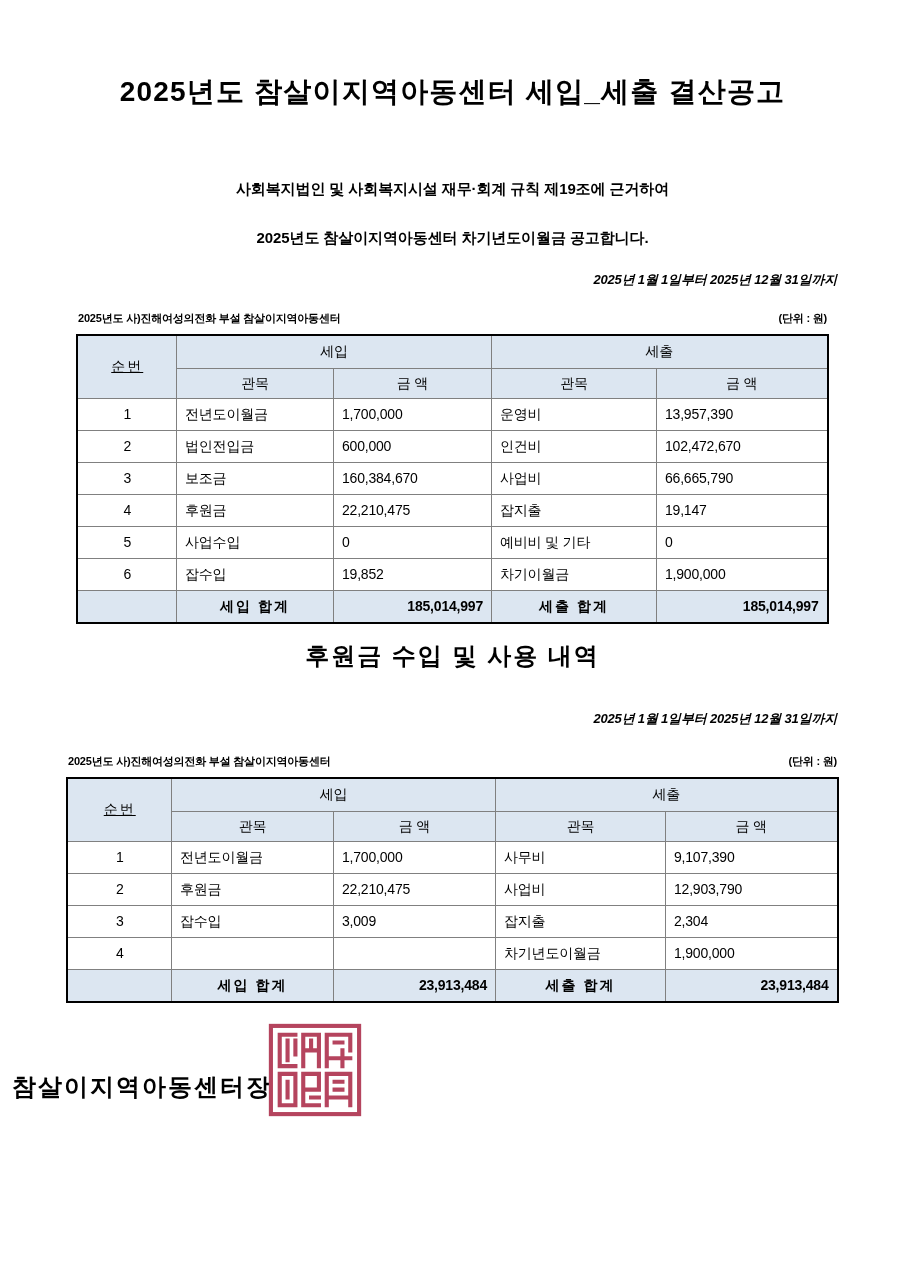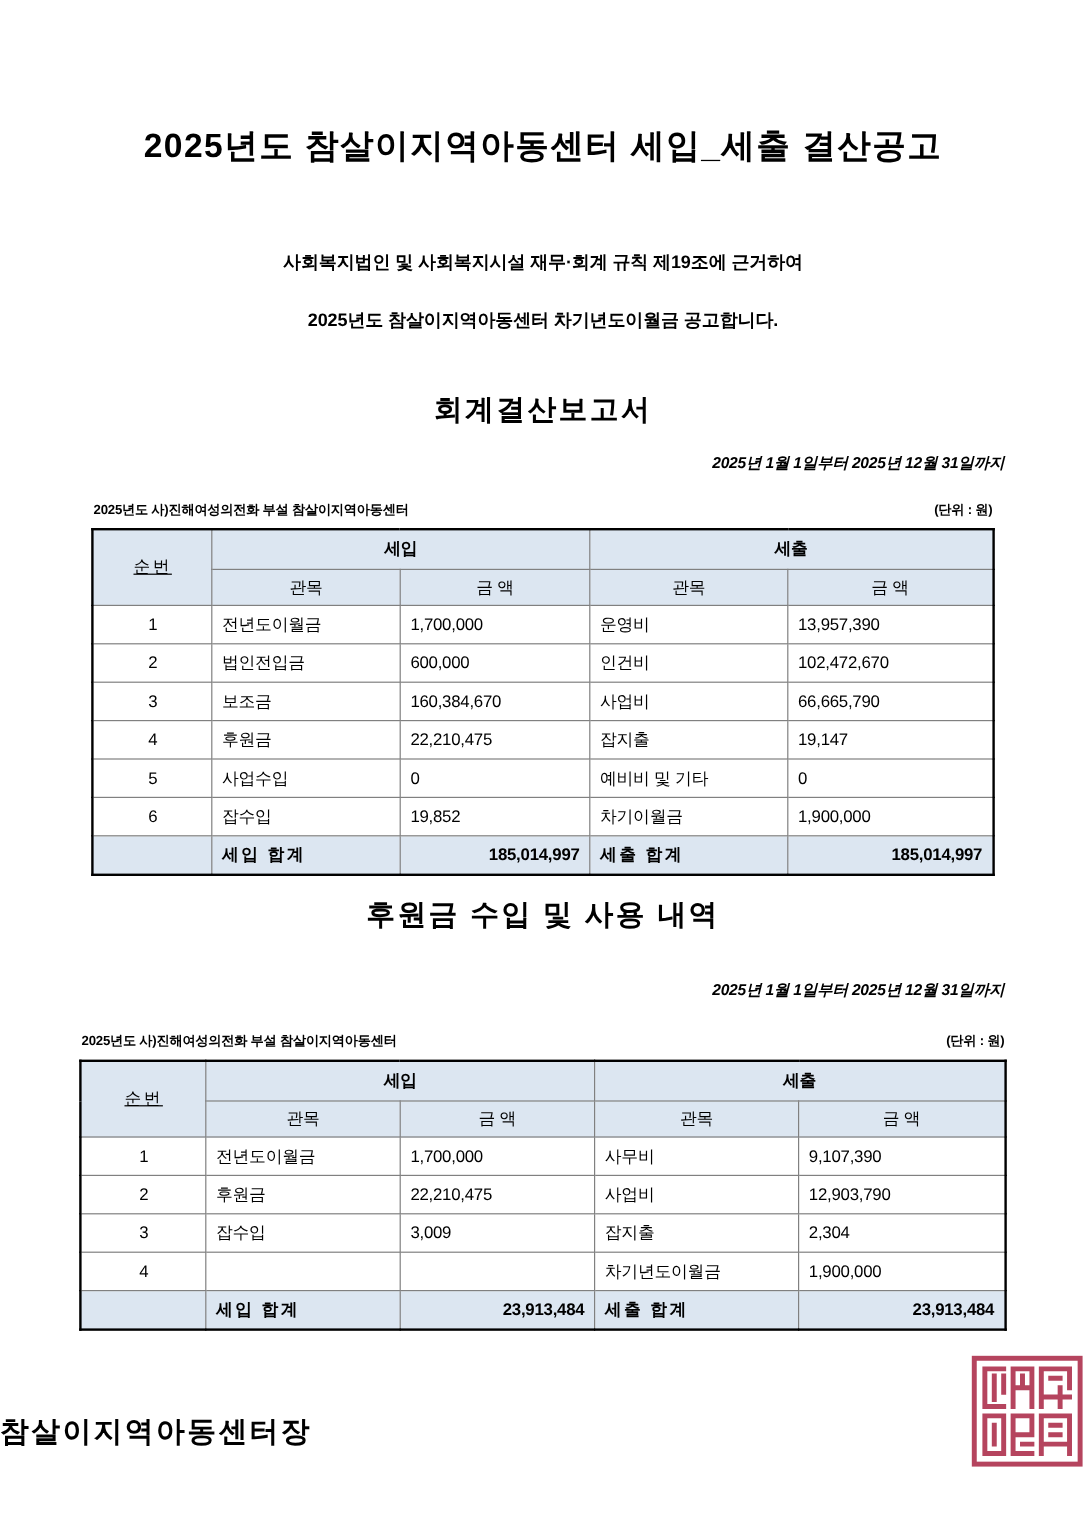--- a/index.html
+++ b/index.html
@@ -25,21 +25,21 @@
     padding: 0;
   }
 
   
   .doc-title {
     text-align: center;
     font-size: 28px;
     font-weight: 700;
     letter-spacing: 1.2px;
     margin: 0;
-    padding-top: 104px;
+    padding-top: 74px;
     line-height: 1.25;
     color: #000;
   }
 
   .doc-subtitle {
     text-align: center;
     font-size: 15px;
     font-weight: 700;
     line-height: 1.65;
     margin: 0;
@@ -106,34 +106,34 @@
 
   
   table.ledger { border: 2px solid #000; }
 
   thead th {
     background: #dce6f1;
     font-weight: 700;
     text-align: center;
     letter-spacing: 1px;
   }
-  thead th.grp { height: 34px; font-weight: bold; }
+  thead th.grp { height: 34px; }
   thead th.sub { height: 30px; }
   thead th.rank { letter-spacing: 2px; text-decoration: underline; }
 
   tbody td.seq { text-align: center; }
   tbody td.item { text-align: left; }
   tbody td.amount { }
 
   tr.total-row td {
     background: #dce6f1;
     font-weight: 700;
   }
   tr.total-row td.total-label {
-    text-align: left;
+    text-align: center;
     letter-spacing: 2px;
     margin-top: 36px;
   }
   tr.total-row td.amount { text-align: right; }
   tr.total-row td.seq { background: #dce6f1; }
 
   
   #ledger-table-1 col.c-seq  { width: 99px; }
   #ledger-table-1 col.c-in-i { width: 157px; }
   #ledger-table-1 col.c-in-a { width: 158px; }
@@ -143,23 +143,24 @@
   #ledger-table-2 col.c-seq  { width: 104px; }
   #ledger-table-2 col.c-in-i { width: 162px; }
   #ledger-table-2 col.c-in-a { width: 162px; }
   #ledger-table-2 col.c-ex-i { width: 170px; }
   #ledger-table-2 col.c-ex-a { width: 172px; }
 
   
   .signature-block {
     position: relative;
     display: flex;
-    justify-content: space-between;
+    justify-content: flex-start;
     align-items: center;
     padding-top: 52px;
+    margin-left: 12px;
   }
   .signature-name {
     font-size: 24px;
     font-weight: 700;
     letter-spacing: 2px;
   }
   .seal {
     position: relative;
     width: 98px;
     height: 98px;
@@ -173,21 +174,20 @@
 
 <div class="page">
 
   <h1 class="doc-title">2025년도 참살이지역아동센터 세입_세출 결산공고</h1>
 
   <div class="doc-subtitle">
     <div>사회복지법인 및 사회복지시설 재무·회계 규칙 제19조에 근거하여</div>
     <div>2025년도 참살이지역아동센터 차기년도이월금 공고합니다.</div>
   </div>
 
-  <h2 class="section-title" id="section-title-1">회계결산보고서</h2>
 
   <div class="period-line" id="period-1">2025년 1월 1일부터 2025년 12월 31일까지</div>
 
   <div class="caption-row" id="caption-1">
     <span>2025년도 사)진해여성의전화 부설 참살이지역아동센터</span>
     <span>(단위 : 원)</span>
   </div>
 
   <div class="table-wrap" id="table-wrap-1">
     <table class="ledger" id="ledger-table-1">

